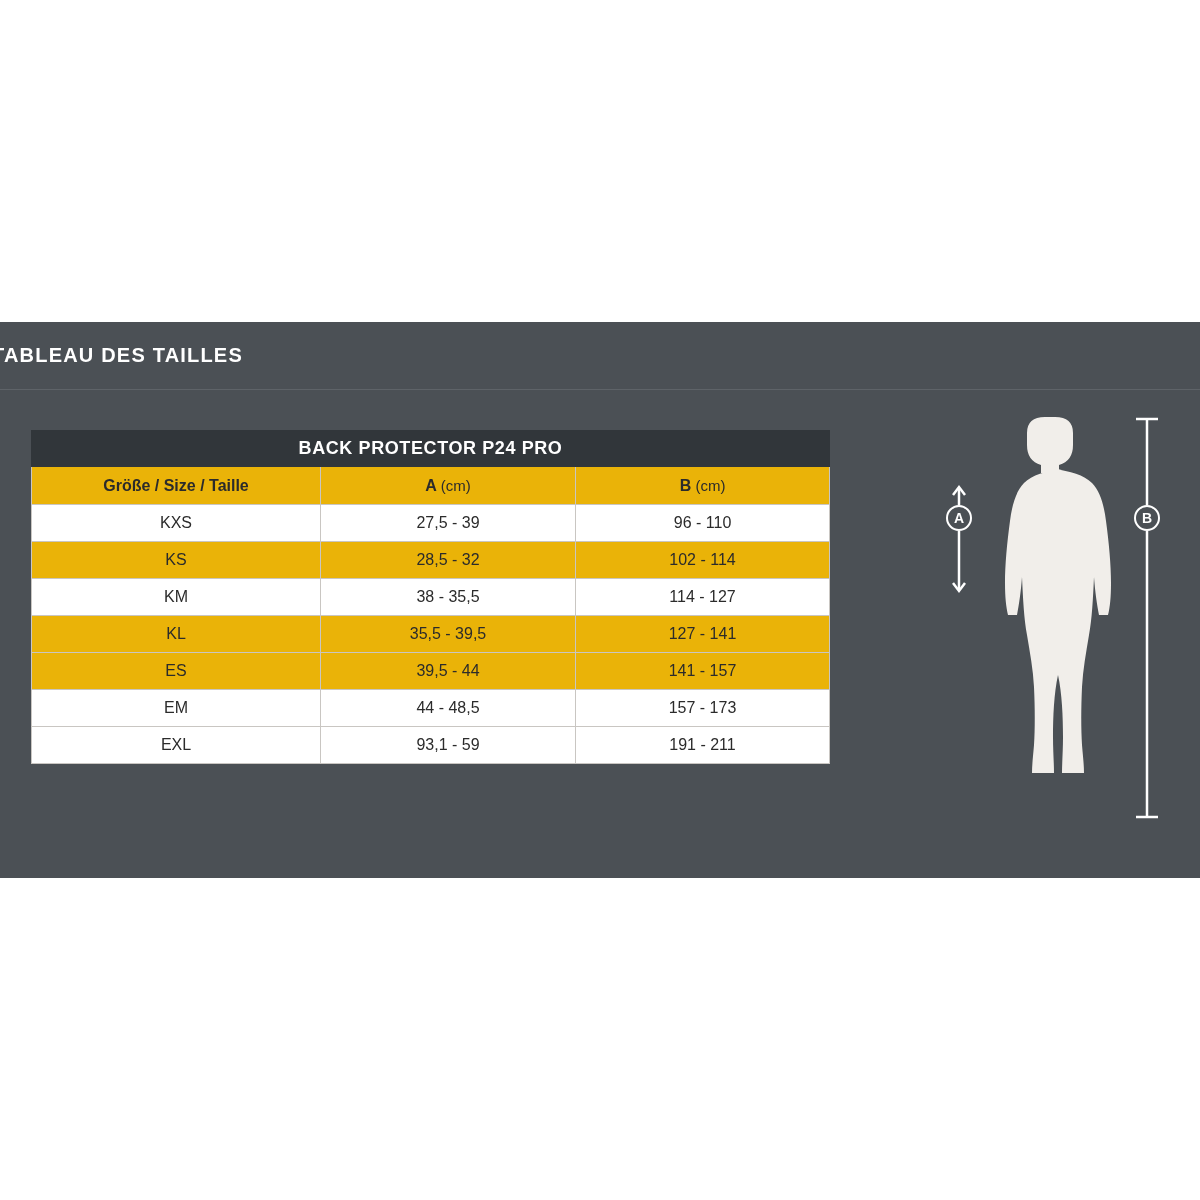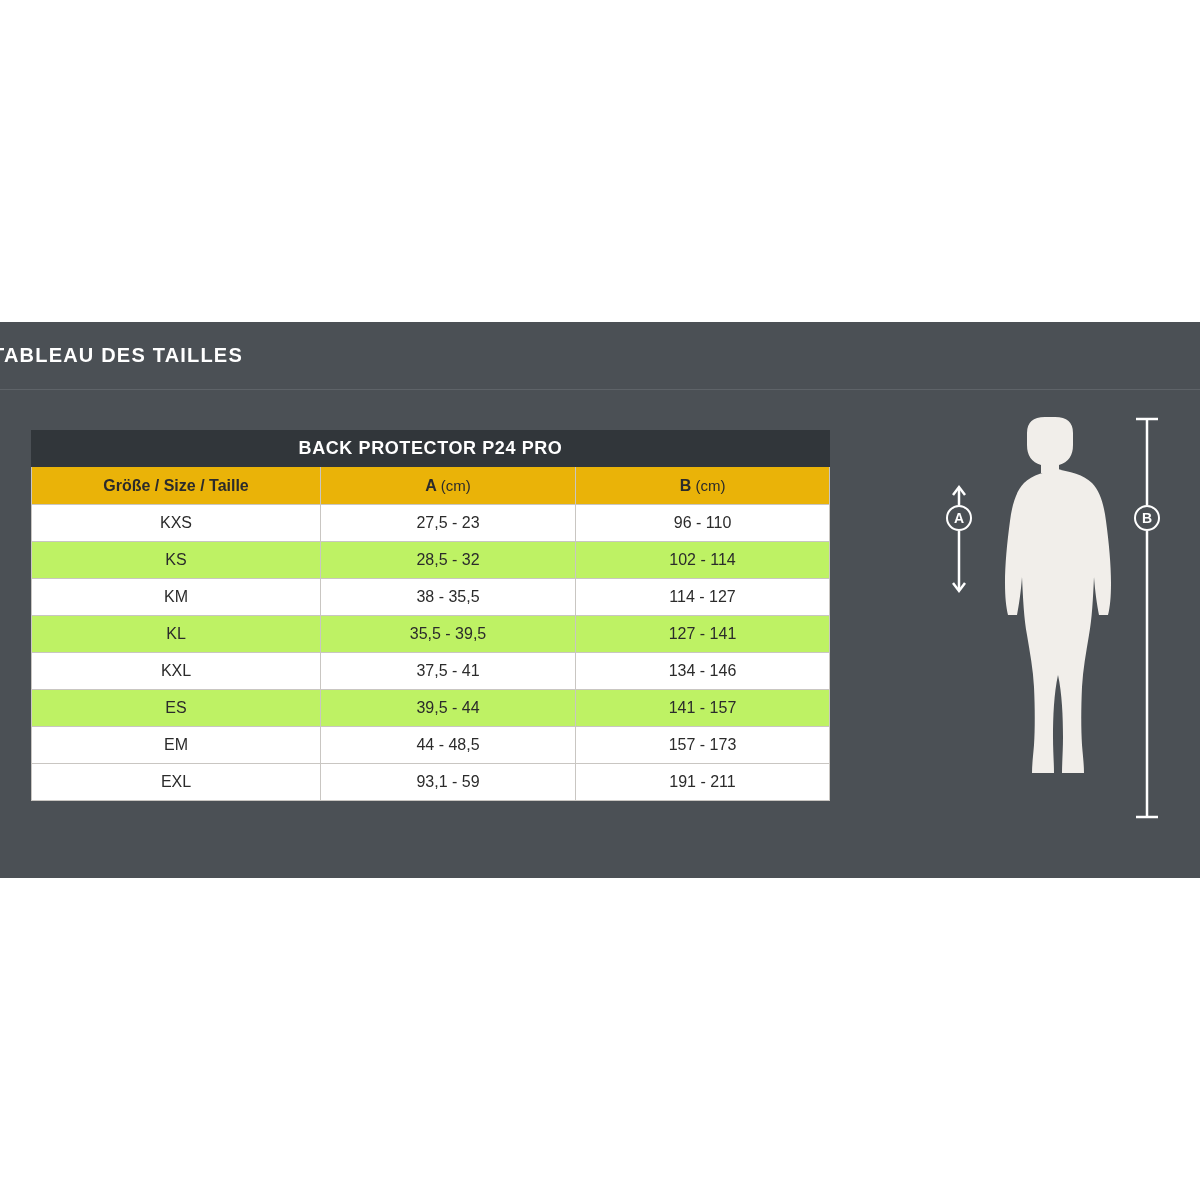--- a/index.html
+++ b/index.html
@@ -80,21 +80,21 @@
     background: #eab308;
     font-weight: bold;
     font-size: 16px;
     height: 37px;
   }
   tr.head-row td .unit {
     font-weight: normal;
     font-size: 15px;
   }
   tr.row-odd td { background: #ffffff; }
-  tr.row-even td { background: #bef264; }
+  tr.row-even td { background: #eab308; }
 
   
   col.c1 { width: 289px; }
   col.c2 { width: 255px; }
   col.c3 { width: 254px; }
 
   
   #figure {
     position: absolute;
     left: 930px;
@@ -144,42 +144,37 @@
           <td colspan="3">BACK PROTECTOR P24 PRO</td>
         </tr>
         <tr class="head-row">
           <td><span>Größe / Size / Taille</span></td>
           <td><span>A</span><span class="unit"> (cm)</span></td>
           <td><span>B</span><span class="unit"> (cm)</span></td>
         </tr>
 
         <tr class="row-odd">
           <td>KXS</td>
-          <td>27,5 - 23</td>
+          <td>27,5 - 39</td>
           <td>96 - 110</td>
         </tr>
         <tr class="row-even">
           <td>KS</td>
           <td>28,5 - 32</td>
           <td>102 - 114</td>
         </tr>
         <tr class="row-odd">
           <td>KM</td>
           <td>38 - 35,5</td>
           <td>114 - 127</td>
         </tr>
         <tr class="row-even">
           <td>KL</td>
           <td>35,5 - 39,5</td>
           <td>127 - 141</td>
-        </tr>
-        <tr class="row-odd">
-          <td>KXL</td>
-          <td>37,5 - 41</td>
-          <td>134 - 146</td>
         </tr>
         <tr class="row-even">
           <td>ES</td>
           <td>39,5 - 44</td>
           <td>141 - 157</td>
         </tr>
         <tr class="row-odd">
           <td>EM</td>
           <td>44 - 48,5</td>
           <td>157 - 173</td>

